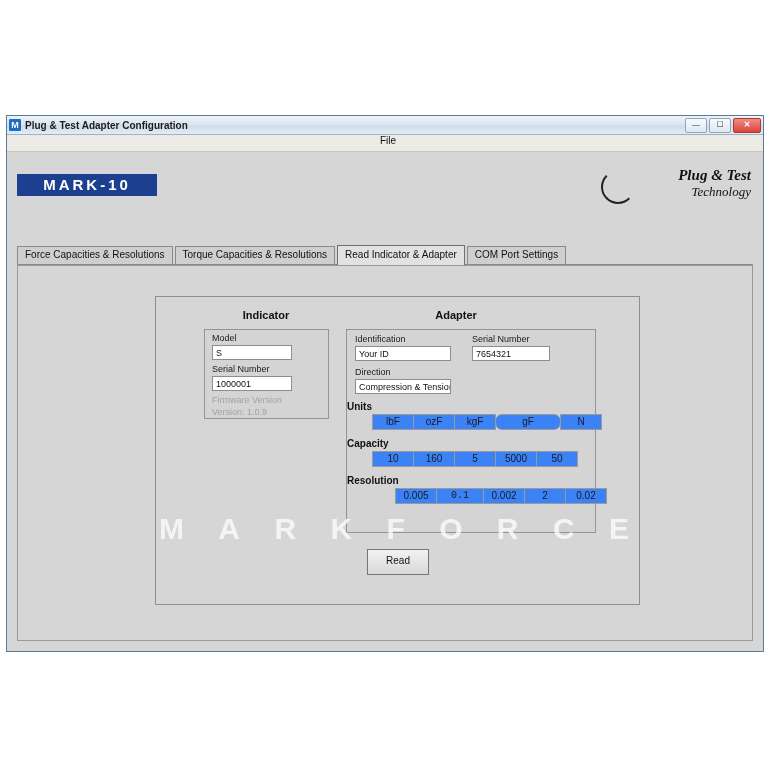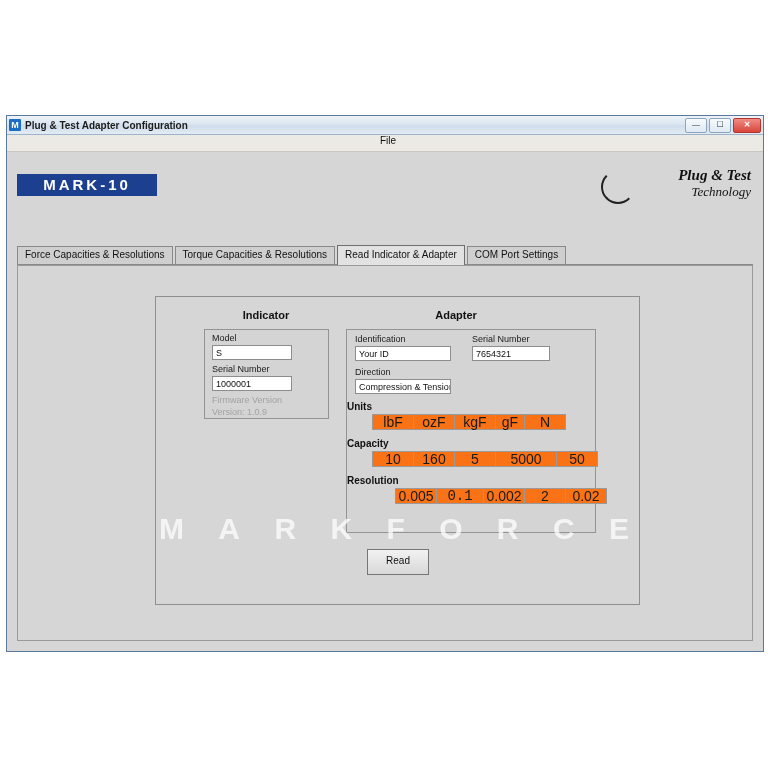--- a/index.html
+++ b/index.html
@@ -243,25 +243,25 @@
     overflow: hidden;
     white-space: nowrap;
   }
   .faded { color: #a3a3a3; }
 
   .cellrow {
     position: absolute;
     display: flex;
   }
   .cell {
-    background: #f97316;
+    background: #3b82f6;
     border: 1px solid #9a9a9a;
     height: 16px;
     line-height: 14px;
-    font-size: 14px;
+    font-size: 10px;
     color: #1a1a1a;
     text-align: center;
     box-sizing: border-box;
     margin-right: -1px;
   }
   .rowtitle {
     position: absolute;
     font-size: 10px;
     font-weight: bold;
     color: #111;
@@ -371,30 +371,30 @@
             <div class="textbox" style="left:125px; top:16px; width:78px;">7654321</div>
 
             <div class="fieldlabel" style="left:8px; top:37px;">Direction</div>
             <div class="textbox" style="left:8px; top:49px; width:96px;">Compression &amp; Tension</div>
 
             <div class="rowtitle" style="left:0px; top:71px;">Units</div>
             <div class="cellrow" style="left:25px; top:84px;">
               <div class="cell" style="width:42px;">lbF</div>
               <div class="cell" style="width:42px;">ozF</div>
               <div class="cell" style="width:42px;">kgF</div>
-              <div class="cell" style="width:30px;">gF</div>
+              <div class="cell" style="width:66px;border-radius:7px;">gF</div>
               <div class="cell" style="width:42px;">N</div>
             </div>
 
             <div class="rowtitle" style="left:0px; top:108px;">Capacity</div>
             <div class="cellrow" style="left:25px; top:121px;">
               <div class="cell" style="width:42px;">10</div>
               <div class="cell" style="width:42px;">160</div>
               <div class="cell" style="width:42px;">5</div>
-              <div class="cell" style="width:62px;">5000</div>
+              <div class="cell" style="width:42px;">5000</div>
               <div class="cell" style="width:42px;">50</div>
             </div>
 
             <div class="rowtitle" style="left:0px; top:145px;">Resolution</div>
             <div class="cellrow" style="left:22px; top:158px;padding-left:26px;">
               <div class="cell" style="width:42px;">0.005</div>
               <div class="cell" style="width:48px;font-family:Liberation Mono, monospace;">0.1</div>
               <div class="cell" style="width:42px;">0.002</div>
               <div class="cell" style="width:42px;">2</div>
               <div class="cell" style="width:42px;">0.02</div>

